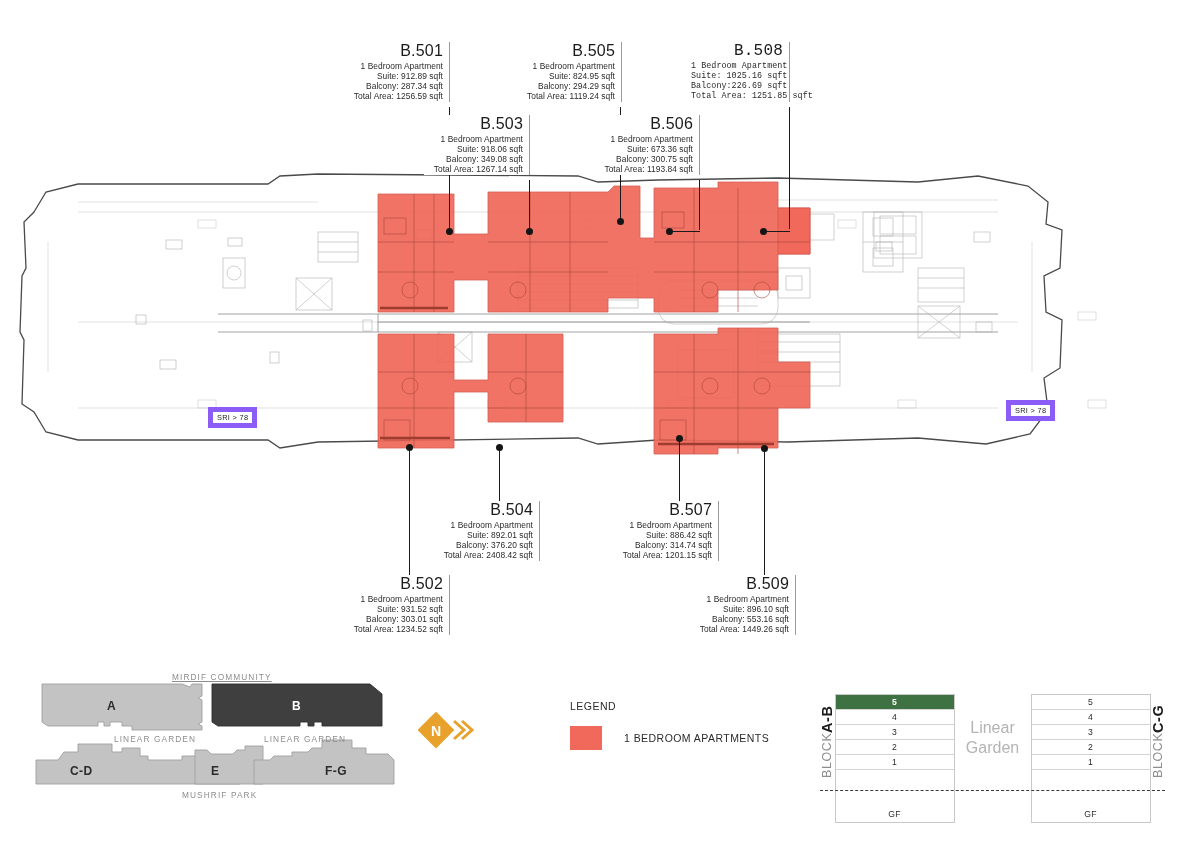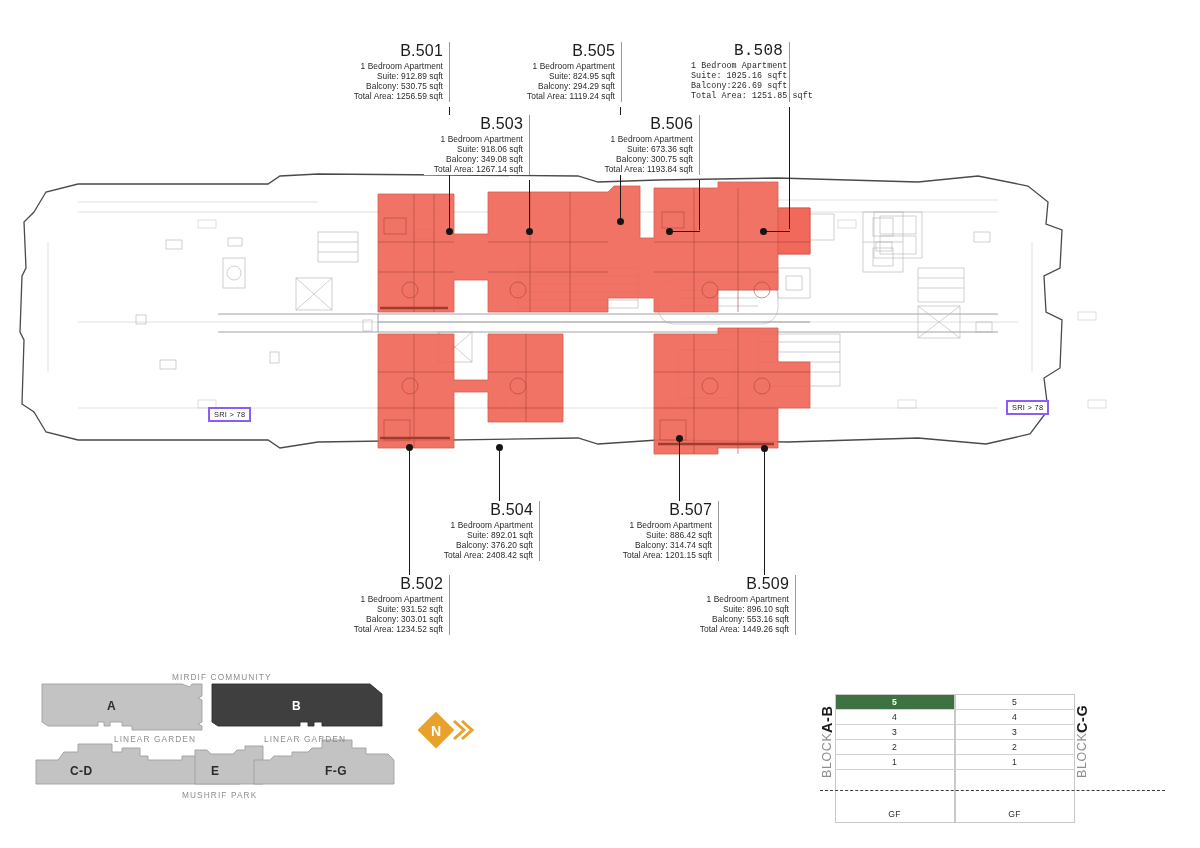--- a/index.html
+++ b/index.html
@@ -52,21 +52,21 @@
   }
 
   
   #plan-wrap { position:absolute; left:18px; top:172px; width:1165px; height:300px; z-index:2; }
   #plan-svg { display:block; width:100%; height:100%; }
 
   .sri-tag {
     position:absolute;
     font-size:7.4px; letter-spacing:.3px;
     color:#1d1d1d;
-    border:2px solid #8b5cf6;
+    border:5px solid #8b5cf6;
     padding:1px 4px;
     background:#ffffff;
     z-index:5;
     white-space:nowrap;
   }
 
   
   #keymap { position:absolute; left:22px; top:672px; width:390px; height:128px; z-index:5; }
   #keymap svg { display:block; }
   .kmcap {
@@ -307,21 +307,21 @@
   <div class="leader v" style="left:679px; top:438px; height:70px;"></div>
   <div class="leader-dot" style="left:676px; top:435px;"></div>
 
   <div class="leader v" style="left:764px; top:448px; height:133px;"></div>
   <div class="leader-dot" style="left:761px; top:445px;"></div>
 
   <div class="callout" style="left:344px; top:42px; width:106px;">
     <span class="unit-code">B.501</span>
     <span class="unit-line">1 Bedroom Apartment</span>
     <span class="unit-line">Suite: 912.89 sqft</span>
-    <span class="unit-line">Balcony: 530.75 sqft</span>
+    <span class="unit-line">Balcony: 287.34 sqft</span>
     <span class="unit-line">Total Area: 1256.59 sqft</span>
   </div>
 
   <div class="callout" style="left:424px; top:115px; width:106px;">
     <span class="unit-code">B.503</span>
     <span class="unit-line">1 Bedroom Apartment</span>
     <span class="unit-line">Suite: 918.06 sqft</span>
     <span class="unit-line">Balcony: 349.08 sqft</span>
     <span class="unit-line">Total Area: 1267.14 sqft</span>
   </div>
@@ -376,21 +376,21 @@
 
   <div class="callout" style="left:689px; top:575px; width:107px;">
     <span class="unit-code">B.509</span>
     <span class="unit-line">1 Bedroom Apartment</span>
     <span class="unit-line">Suite: 896.10 sqft</span>
     <span class="unit-line">Balcony: 553.16 sqft</span>
     <span class="unit-line">Total Area: 1449.26 sqft</span>
   </div>
 
   <div id="keymap">
-    <div class="kmcap" style="left:150px; top:0px;">MIRDIF COMMUNITY</div>
+    <div class="kmcap" style="left:150px; top:0px;text-decoration:underline;">MIRDIF COMMUNITY</div>
     <div class="kmcap" style="left:92px; top:62px;">LINEAR GARDEN</div>
     <div class="kmcap" style="left:242px; top:62px;">LINEAR GARDEN</div>
     <div class="kmcap" style="left:160px; top:118px;">MUSHRIF PARK</div>
 
     <svg width="390" height="128" viewBox="0 0 390 128">
 
       <path d="M20,12 L160,12 L168,15 L170,12 L180,12 L180,24 L176,26 L180,28 L180,50 L176,52 L180,54 L180,58
                L110,58 L110,54 L100,54 L100,50 L88,50 L88,54 L82,54 L82,50 L76,50 L76,54 L26,54 L20,50 Z" fill="#c3c3c3" stroke="#9f9f9f" stroke-width="0.9"></path>
 
       <path d="M190,12 L348,12 L360,22 L360,54 L300,54 L300,50 L292,50 L292,54 L286,54 L286,50 L278,50 L278,54 L196,54 L190,50 Z" fill="#3f3f3f" stroke="#2e2e2e" stroke-width="0.9"></path>
@@ -413,34 +413,45 @@
 
   <div id="north">
     <svg width="62" height="44" viewBox="0 0 62 44">
       <rect x="5" y="5" width="26" height="26" transform="rotate(45 18 18)" fill="#E8A22B"></rect>
       <text x="18" y="24" text-anchor="middle" font-family="Liberation Sans, sans-serif" font-size="14" font-weight="bold" fill="#ffffff">N</text>
       <path d="M36,9 L46,18 L36,27" fill="none" stroke="#E8A22B" stroke-width="3"></path>
       <path d="M44,9 L54,18 L44,27" fill="none" stroke="#E8A22B" stroke-width="3"></path>
     </svg>
   </div>
 
+  <div id="legend">
+    <div class="legend-title">LEGEND</div>
+    <div class="legend-row">
+      <div class="swatch" style="background:#F0695A;"></div>
+      <div class="legend-label">1 BEDROOM APARTMENTS</div>
+    </div>
+  </div>
 
   <div id="levels">
     <div class="blockname">
       <span>BLOCK </span>
         <b>A-B</b>
     </div>
     <div class="lvl-table">
       <div class="lvl-cell active">5</div>
       <div class="lvl-cell">4</div>
       <div class="lvl-cell">3</div>
       <div class="lvl-cell">2</div>
       <div class="lvl-cell">1</div>
       <div class="lvl-cell">GF</div>
     </div>
+    <div class="lg-text">
+      <div>Linear</div>
+      <div>Garden</div>
+    </div>
     <div class="lvl-table">
       <div class="lvl-cell">5</div>
       <div class="lvl-cell">4</div>
       <div class="lvl-cell">3</div>
       <div class="lvl-cell">2</div>
       <div class="lvl-cell">1</div>
       <div class="lvl-cell">GF</div>
     </div>
     <div class="blockname">
       <span>BLOCK </span>

